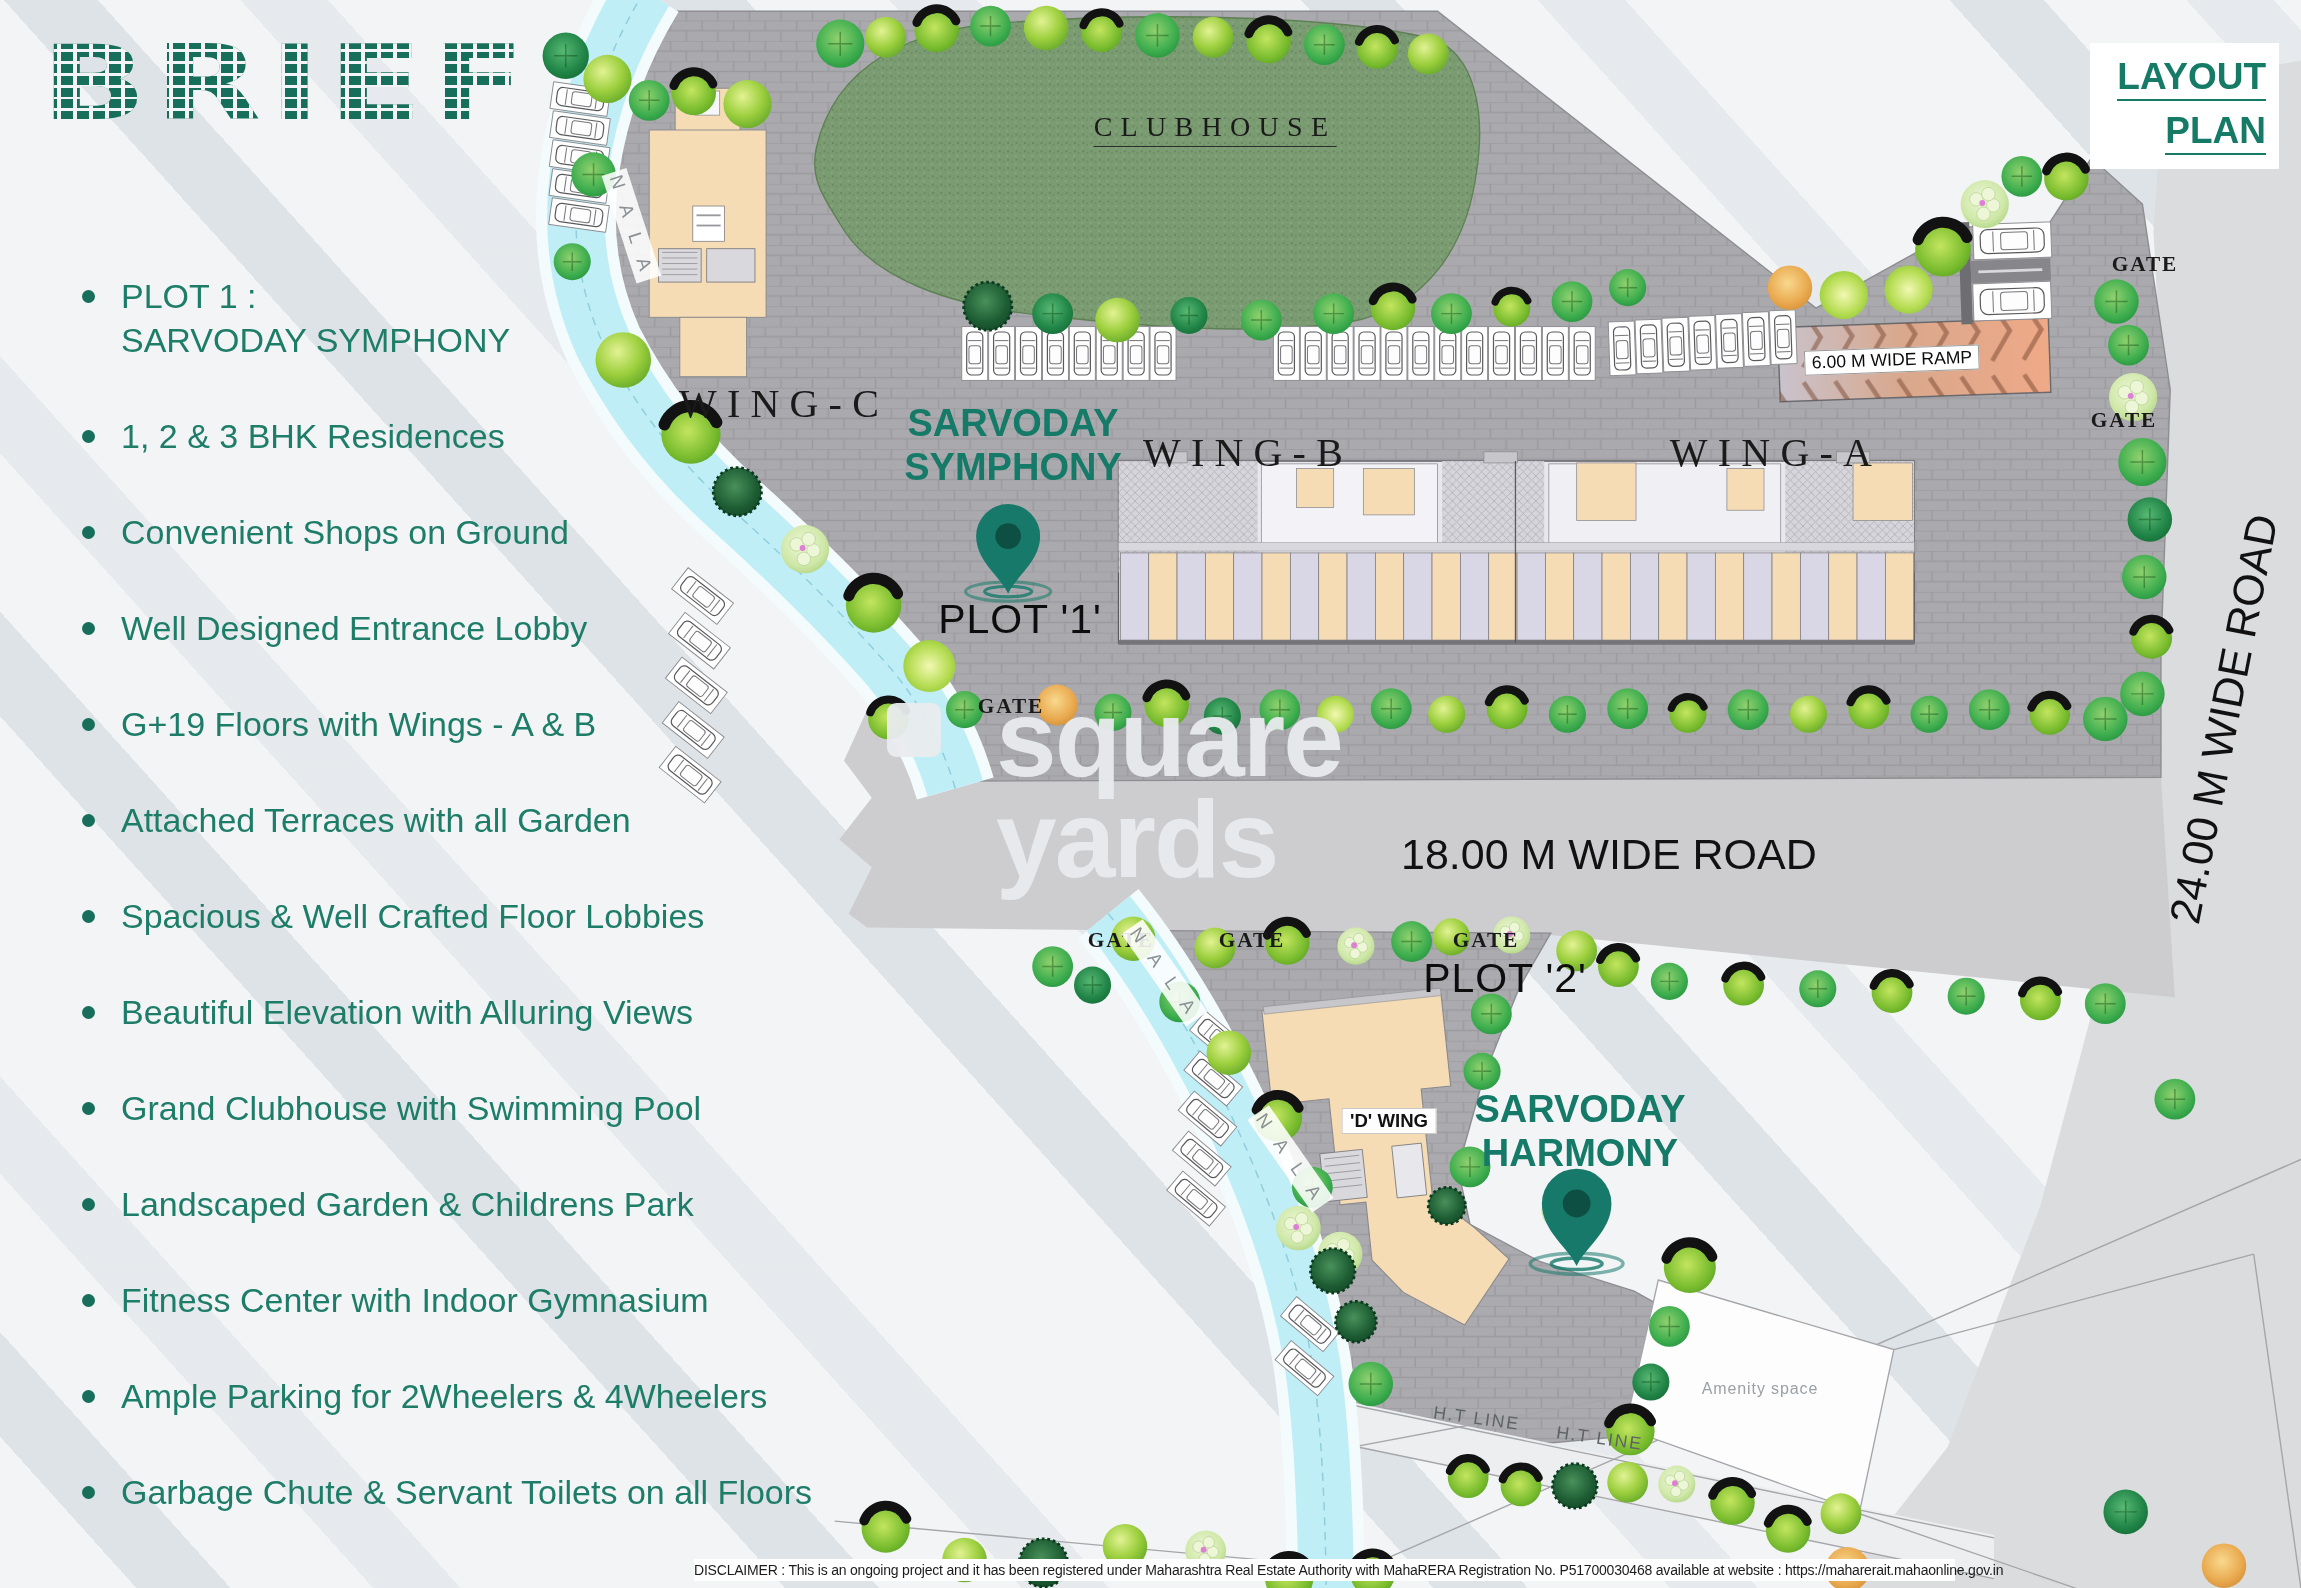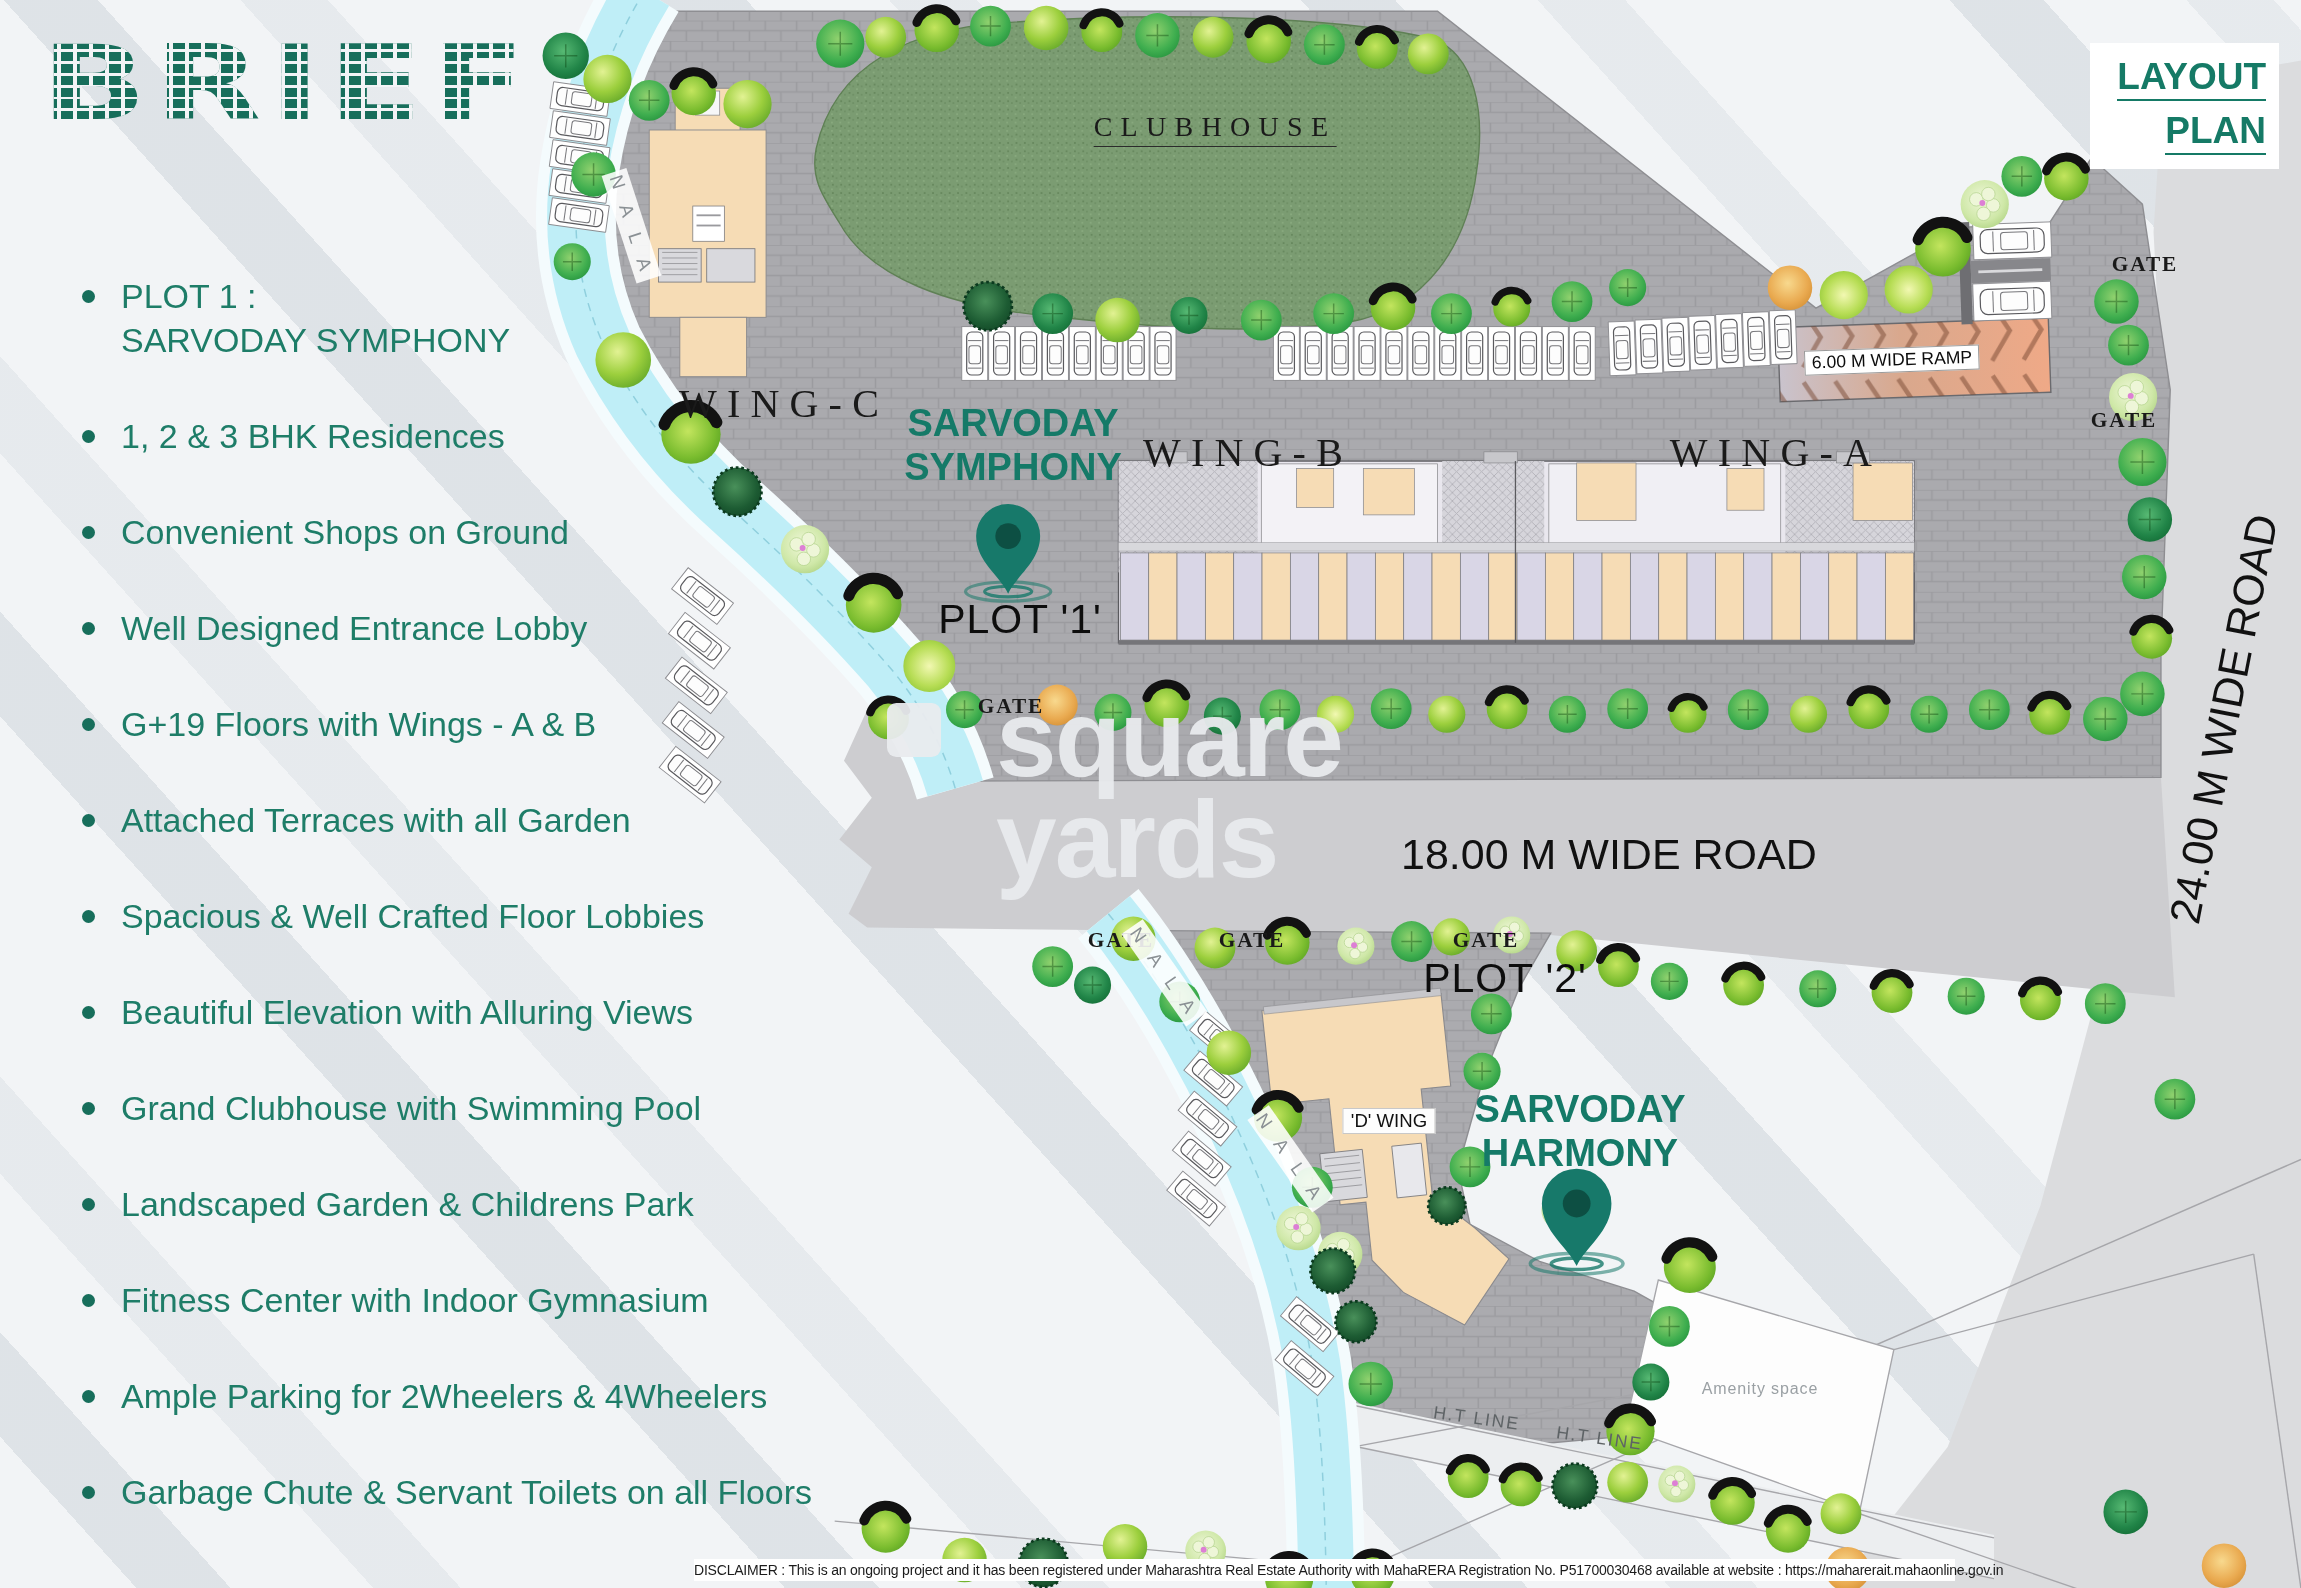--- a/index.html
+++ b/index.html
@@ -46,21 +46,21 @@
   }
   .layout-badge span{border-bottom:2.8px solid #157a66;padding-bottom:1.9px;}
   
   .cad{font-family:"Liberation Serif",serif;color:#1a1a1a;white-space:nowrap;}
   .wing-label{font-size:40px;letter-spacing:10.2px;font-weight:500;transform:translateX(-50%);}
   .clubhouse-label{font-size:28px;letter-spacing:8.3px;font-weight:500;border-bottom:1.9px solid #2b2b2b;padding-bottom:2.8px;transform:translateX(-50%);}
   .gate-label{font-size:21.3px;font-weight:700;letter-spacing:1.9px;transform:translateX(-50%);}
   .plot-label{font-size:41px;color:#0d0d0d;letter-spacing:0.9px;font-weight:500;transform:translateX(-50%);white-space:nowrap;}
   .road-label{font-size:43px;color:#111;font-weight:500;white-space:nowrap;}
   .project-label{font-weight:700;font-size:38px;color:#157a68;line-height:1.16;text-align:center;transform:translateX(-50%);white-space:pre-line;}
-  .dwing-label{font-size:18.6px;color:#111;background:#fdfdfd;border:0.9px solid #c8c8c8;padding:0.9px 7.4px;transform:translateX(-50%);white-space:nowrap;}
+  .dwing-label{font-size:18.6px;color:#111;background:#fdfdfd;border:0.9px solid #c8c8c8;padding:0.9px 7.4px;transform:translateX(-50%);white-space:nowrap;font-weight:bold;}
   .nala-label{font-size:18.6px;color:#8a9094;letter-spacing:6.5px;background:rgba(255,255,255,.88);padding:1.9px 3.7px;white-space:nowrap;}
   .ht-label{font-size:17.6px;color:#5e6366;letter-spacing:1.9px;white-space:nowrap;}
   .amenity-label{font-size:16px;color:#9aa0a4;letter-spacing:0.9px;transform:translateX(-50%);white-space:nowrap;}
   .ramp-label{font-size:17.6px;color:#0c0c0c;background:#fff;border:0.9px solid #9a9a9a;padding:0.9px 6.5px;transform:translate(-50%,-50%) rotate(-2deg);white-space:nowrap;}
   
   .watermark{left:952px;top:688px;font-weight:700;font-size:109px;line-height:.93;
     color:#e9ebee;opacity:.95;letter-spacing:-1.9px;margin-left:44px;}
   .wm-logo{left:887px;top:703px;width:54px;height:54px;background:#e9ebee;opacity:.95;border-radius:9.3px;}
   
   .disclaimer{

